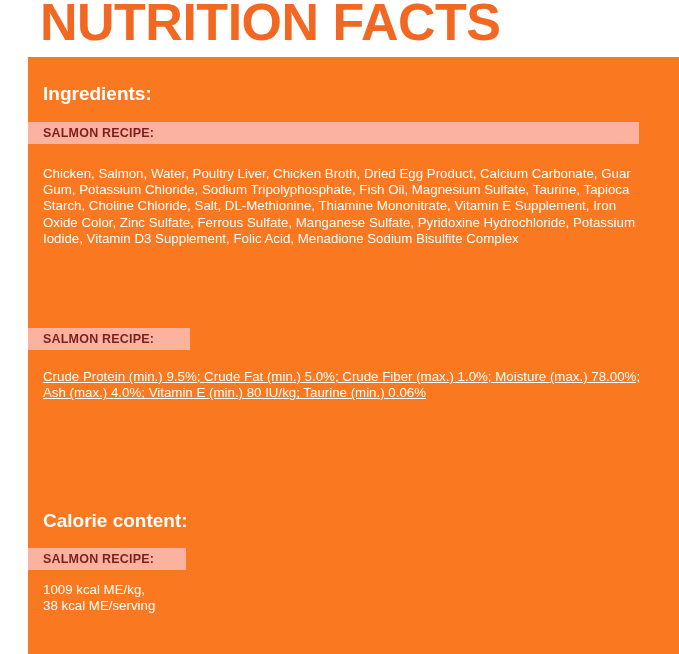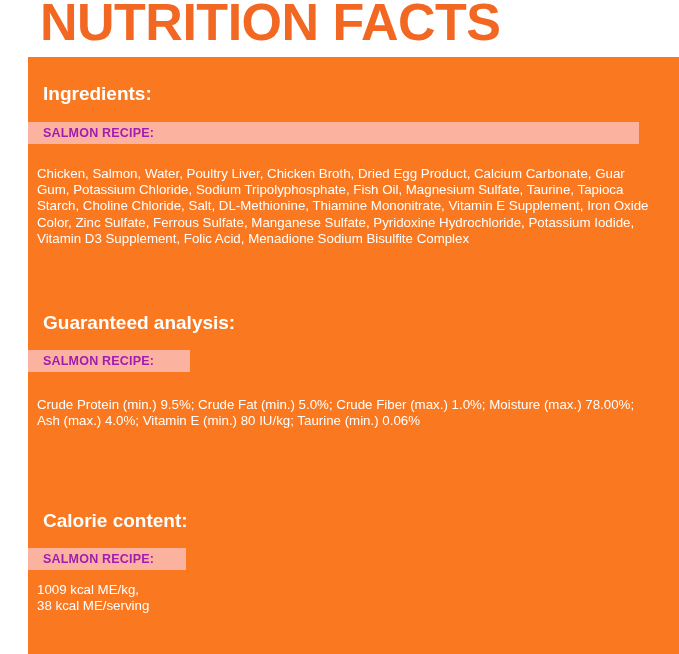--- a/index.html
+++ b/index.html
@@ -55,70 +55,69 @@
   .section-heading {
     color: #ffffff;
     font-size: 19px;
     font-weight: bold;
     line-height: 22px;
     padding-left: 15px;
     margin: 0;
   }
   .recipe-bar {
     background: #fbb3a0;
-    color: #a21caf;
+    color: #7f1d1d;
     font-size: 12.5px;
     font-weight: bold;
     letter-spacing: 0.2px;
     height: 22px;
     line-height: 22px;
     padding-left: 15px;
     box-sizing: border-box;
     margin: 0;
   }
   .bar-full { width: 611px; }
   .bar-med  { width: 162px; }
   .bar-small{ width: 158px; }
   .body-text {
     color: #ffffff;
     font-size: 13.3px;
     line-height: 16.2px;
-    padding-left: 9px;
+    padding-left: 15px;
     padding-right: 30px;
     margin: 0;
   }
   
   #sec-ingredients { top: 26px; }
   #sec-ingredients .recipe-bar { margin-top: 17px; }
   #sec-ingredients .body-text  { margin-top: 22px; }
 
   #sec-analysis { top: 255px; }
   #sec-analysis .recipe-bar { margin-top: 16px; }
-  #sec-analysis .body-text  { margin-top: 25px; }
+  #sec-analysis .body-text  { margin-top: 19px; text-decoration: underline; }
 
   #sec-calorie { top: 453px; }
   #sec-calorie .recipe-bar { margin-top: 16px; }
   #sec-calorie .body-text  { margin-top: 12px; }
 </style>
 </head>
 <body>
 
 <div class="page">
 
   <div class="panel">
     <div class="content">
 
       <div class="section" id="sec-ingredients">
         <h2 class="section-heading">Ingredients:</h2>
         <div class="recipe-bar bar-full">SALMON RECIPE:</div>
         <p class="body-text">Chicken,  Salmon, Water, Poultry Liver, Chicken Broth, Dried Egg Product, Calcium Carbonate, Guar Gum, Potassium Chloride, Sodium Tripolyphosphate, Fish Oil, Magnesium Sulfate, Taurine, Tapioca Starch, Choline Chloride, Salt, DL-Methionine, Thiamine Mononitrate, Vitamin E Supplement, Iron Oxide Color, Zinc Sulfate, Ferrous Sulfate, Manganese Sulfate, Pyridoxine Hydrochloride, Potassium Iodide, Vitamin D3 Supplement, Folic Acid, Menadione Sodium Bisulfite Complex</p>
       </div>
 
       <div class="section" id="sec-analysis">
-        <h2 class="section-heading">Guaranteed analysis:</h2>
         <div class="recipe-bar bar-med">SALMON RECIPE:</div>
         <p class="body-text">Crude Protein (min.) 9.5%; Crude Fat (min.) 5.0%; Crude Fiber (max.) 1.0%; Moisture (max.) 78.00%; Ash (max.) 4.0%; Vitamin E (min.) 80 IU/kg; Taurine (min.) 0.06%</p>
       </div>
 
       <div class="section" id="sec-calorie">
         <h2 class="section-heading">Calorie content:</h2>
         <div class="recipe-bar bar-small">SALMON RECIPE:</div>
         <p class="body-text" style="white-space: pre-line;">1009 kcal ME/kg,
 38 kcal ME/serving</p>
       </div>

